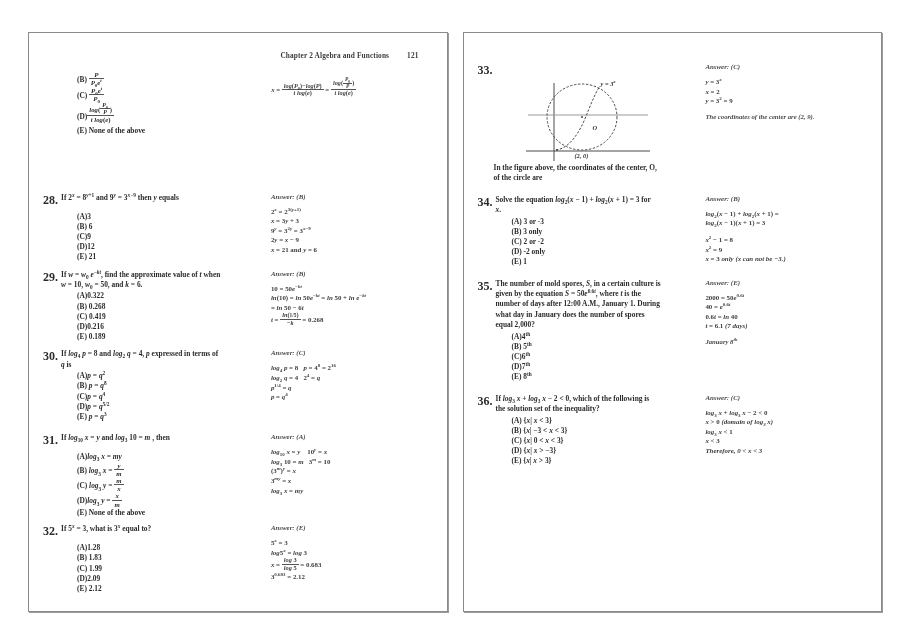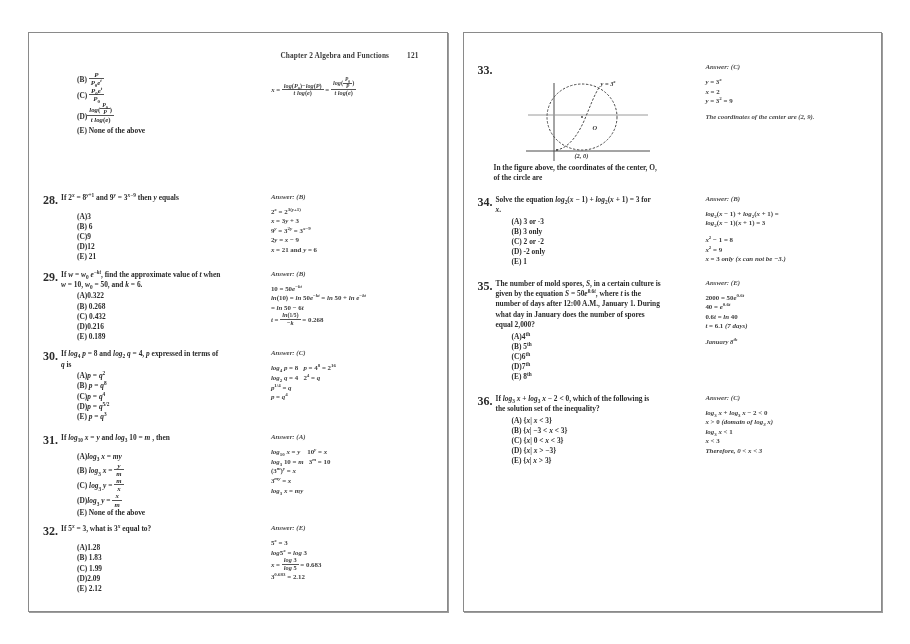--- a/index.html
+++ b/index.html
@@ -207,21 +207,21 @@
     </div>
 
     <div class="gap"></div>
 
     <div class="qblock">
       <div class="qleft">
         <span class="qnum">29.</span><span class="qstem">If <i class="m">w</i> = <i class="m">w</i><sub>0</sub> <i class="m">e</i><sup>−<i class="m">kt</i></sup>, find the approximate value of <i class="m">t</i> when <span class="cont"><i class="m">w</i> = 10, <i class="m">w</i><sub>0</sub> = 50, and <i class="m">k</i> = 6.</span></span>
         <div class="choices">
           <div class="ch">(A)0.322</div>
           <div class="ch">(B) 0.268</div>
-          <div class="ch">(C) 0.432</div>
+          <div class="ch">(C) 0.419</div>
           <div class="ch">(D)0.216</div>
           <div class="ch">(E) 0.189</div>
         </div>
       </div>
       <div class="qright">
         <div class="ans-label">Answer: (B)</div>
         <div class="ans-lines">
           <div class="l">10 = 50<i class="m">e</i><sup>−<i class="m">kt</i></sup></div>
           <div class="l"><i class="m">ln</i>(10) = <i class="m">ln</i> 50<i class="m">e</i><sup>−<i class="m">kt</i></sup> = <i class="m">ln</i> 50 + <i class="m">ln e</i><sup>−<i class="m">kt</i></sup></div>
           <div class="l">= <i class="m">ln</i> 50 − 6<i class="m">t</i></div>

